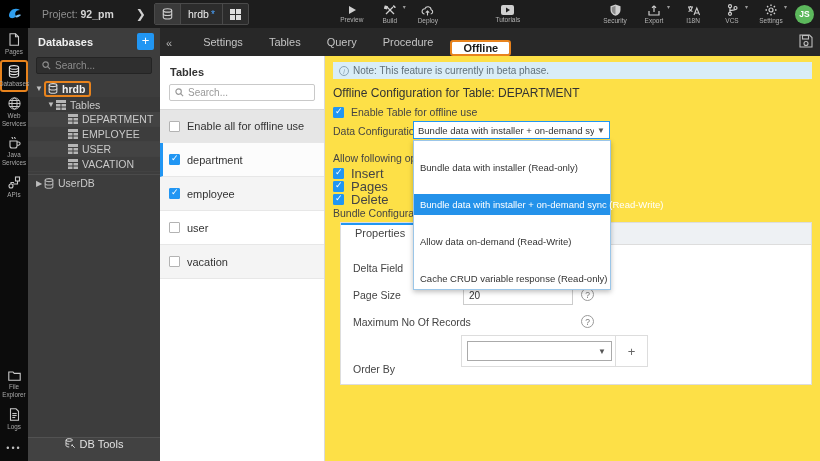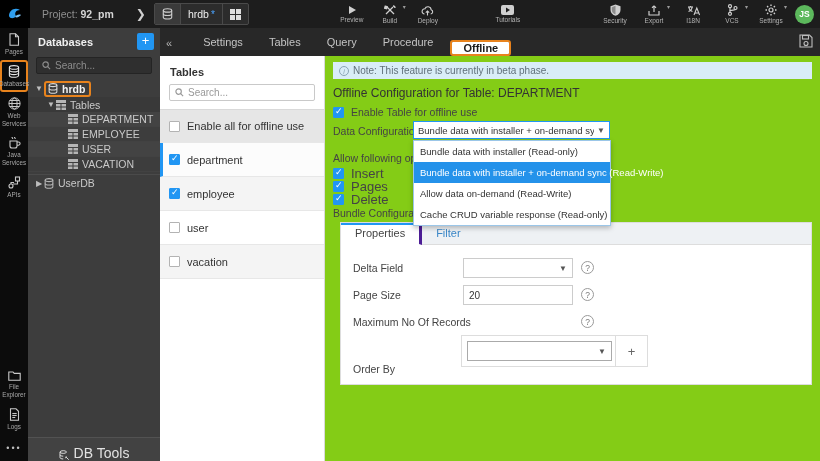--- a/index.html
+++ b/index.html
@@ -47,21 +47,21 @@
   .trow { display:flex; align-items:center; height:15px; cursor:pointer; white-space:nowrap; }
   .trow .caret { width:10px; text-align:center; font-size:8px; color:#bdbdbd; flex:0 0 auto; }
   .trow .tico { margin-right:4px; display:flex; color:#b5b5b5; flex:0 0 auto; }
   .t-db { padding-left:6px; height:17px; }
   .hl-orange { display:inline-flex; align-items:center; border:2px solid #e8831d; border-radius:3px; padding:0 4px 0 2px; height:16px; }
   .t-db .name { color:#f2f2f2; font-weight:bold; }
   .t-group { padding-left:18px; height:15px; background:#393939; }
   .t-table { padding-left:40px; height:15px; border-bottom:1px solid #424242; }
   .t-table:nth-child(odd) { background:#434343; }
   .t-userdb { padding-left:6px; height:17px; border-top:1px solid #4a4a4a; margin-top:2px; }
-  .dbp-foot { height:24px; background:#424242; border-top:1px solid #525252; color:#e2e2e2; display:flex; align-items:flex-end; justify-content:center; gap:4px; font-size:14px; cursor:pointer; }
+  .dbp-foot { height:24px; background:#424242; border-top:1px solid #525252; color:#e2e2e2; display:flex; align-items:flex-start; justify-content:center; gap:4px; font-size:11px; cursor:pointer; }
 
   
   .tabbar { position:absolute; left:160px; top:28px; width:660px; height:28px; background:#282828; display:flex; align-items:flex-end; z-index:15; }
   .tb-collapse { color:#b5b5b5; font-size:11px; padding:0 6px 7px 6px; cursor:pointer; }
   .tabs { display:flex; align-items:flex-end; margin-left:12px; height:28px; }
   .tab { color:#c3c3c3; font-size:11px; padding:7px 13px 8px; cursor:pointer; }
   .tab.active-wrap { padding:0; margin-left:4px; border:2px solid #e8831d; border-radius:3px; overflow:hidden; }
   .tab-active-inner { background:#fff; color:#1a1a1a; font-weight:bold; border-top:3px solid #1e88e5; padding:4px 11px 6px; font-size:11px; }
   .save-btn { position:absolute; right:7px; top:6px; color:#bdbdbd; cursor:pointer; }
 
@@ -73,31 +73,31 @@
   .tp-search input::placeholder { color:#999; }
   .tp-row { display:flex; align-items:center; height:34px; padding:0 9px; border-bottom:1px solid #e7e7e7; cursor:pointer; font-size:11px; color:#333; }
   .tp-row.header { background:#e6e6e6; border-top:1px solid #d9d9d9; }
   .tp-row.sel { border-left:3px solid #2196f3; padding-left:6px; background:#fcfcfc; }
   .tp-row.alt { background:#f4f4f4; }
   .cb { width:11px; height:11px; border:1px solid #b3b3b3; border-radius:1px; background:#fff; margin-right:7px; flex:0 0 auto; position:relative; }
   .cb.on { background:#2196f3; border-color:#2196f3; }
   .cb.on::after { content:"✓"; position:absolute; left:1px; top:-2px; color:#fff; font-size:9px; }
 
   
-  .content { position:absolute; left:325px; top:56px; width:495px; height:405px; background:#84cc16; z-index:5; }
+  .content { position:absolute; left:325px; top:56px; width:495px; height:405px; background:#fde047; z-index:5; }
   .note { position:absolute; left:8px; top:6px; width:479px; height:17px; background:#d9edf7; color:#60707a; display:flex; align-items:center; padding:0 6px; font-size:10px; gap:4px; }
   .info-ic { width:10px; height:10px; border:1px solid #8aa4b5; border-radius:50%; color:#8aa4b5; font-size:7px; line-height:9px; text-align:center; font-style:italic; flex:0 0 auto; }
   .heading { position:absolute; left:8px; top:30px; font-size:12px; color:#333; }
   .enable-row { position:absolute; left:8px; top:50px; display:flex; align-items:center; font-size:10.5px; color:#444; }
   .dc-label { position:absolute; left:8px; top:69px; font-size:10.5px; color:#444; }
   .dc-select { position:absolute; left:88px; top:65px; width:197px; height:18px; border:1px solid #2196f3; background:#fff; display:flex; align-items:center; font-size:9.5px; color:#333; padding:0 4px; cursor:pointer; }
   .dc-select .val { flex:1; white-space:nowrap; overflow:hidden; }
   .sel-caret { color:#555; font-size:8px; margin-left:3px; }
   .dropdown { position:absolute; left:88px; top:84px; width:198px; background:#fff; border:1px solid #9bc6e8; box-shadow:0 2px 5px rgba(0,0,0,.25); z-index:40; }
-  .dd-opt { padding:5px 6px; font-size:9.5px; color:#333; cursor:pointer; white-space:nowrap; }
+  .dd-opt { padding:5px 6px; font-size:9.5px; color:#333; cursor:pointer; white-space:nowrap;margin-top:16px; }
   .dd-opt.active { background:#2492ea; color:#fff; }
   .ops-label { position:absolute; left:8px; top:96px; font-size:10.5px; color:#444; white-space:nowrap; }
   .op-row { position:absolute; left:8px; display:flex; align-items:center; font-size:13px; color:#444; }
   .bundle-label { position:absolute; left:8px; top:151px; font-size:10.5px; color:#444; }
 
   .panel { position:absolute; left:15px; top:166px; width:472px; height:163px; border:1px solid #ddd; background:#fff; }
   .ptabs { height:22px; background:#eef1f4; border-bottom:1px solid #ddd; display:flex; }
   .ptab { padding:4px 14px; font-size:11px; color:#3a87c8; cursor:pointer; }
   .ptab.active { background:#fff; color:#444; border-top:2px solid #2196f3; border-right:3px solid #4c1d95; padding-top:2px; margin-bottom:-1px; border-bottom:1px solid #fff; }
   .frow { position:absolute; left:0; width:100%; height:20px; }

